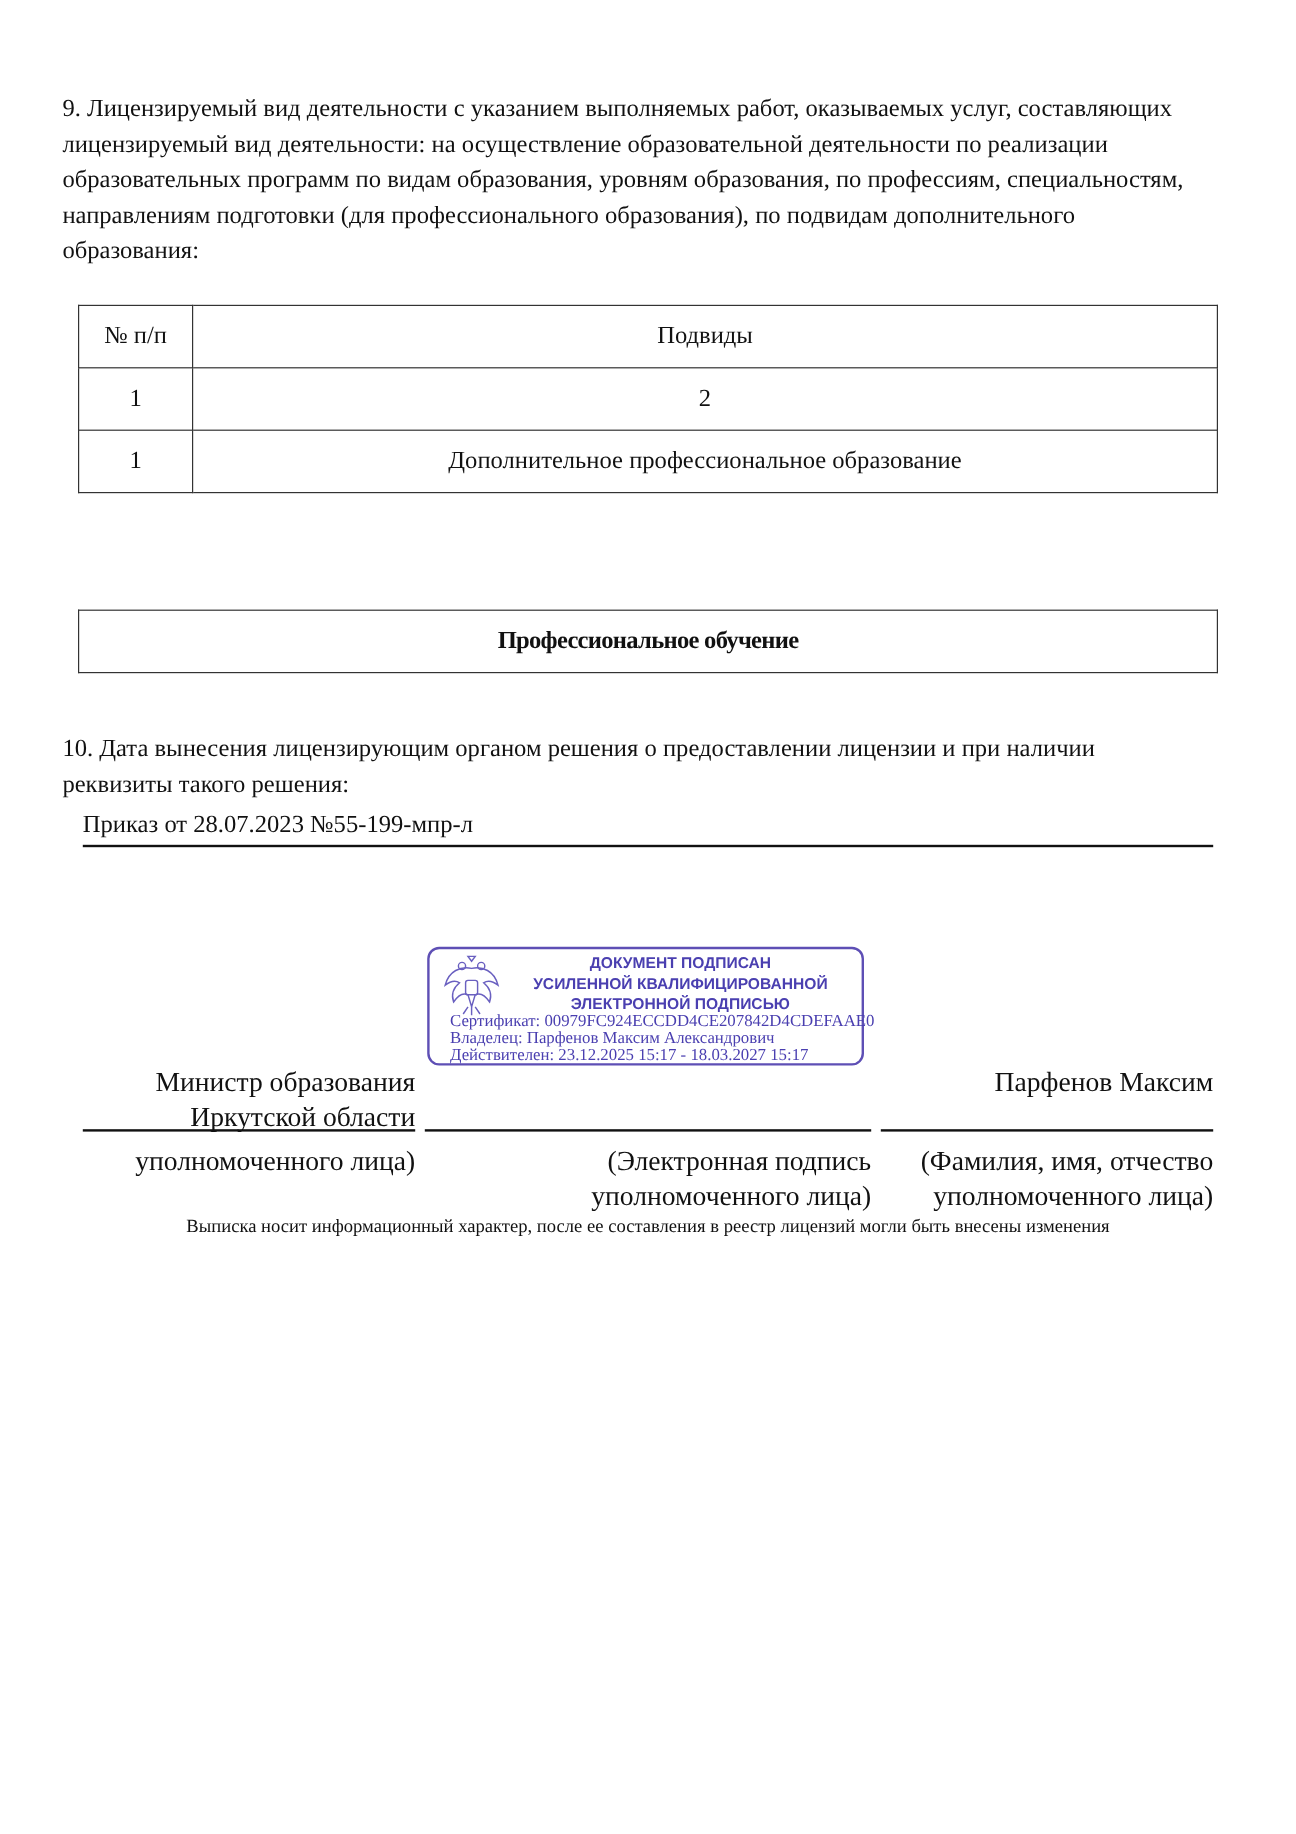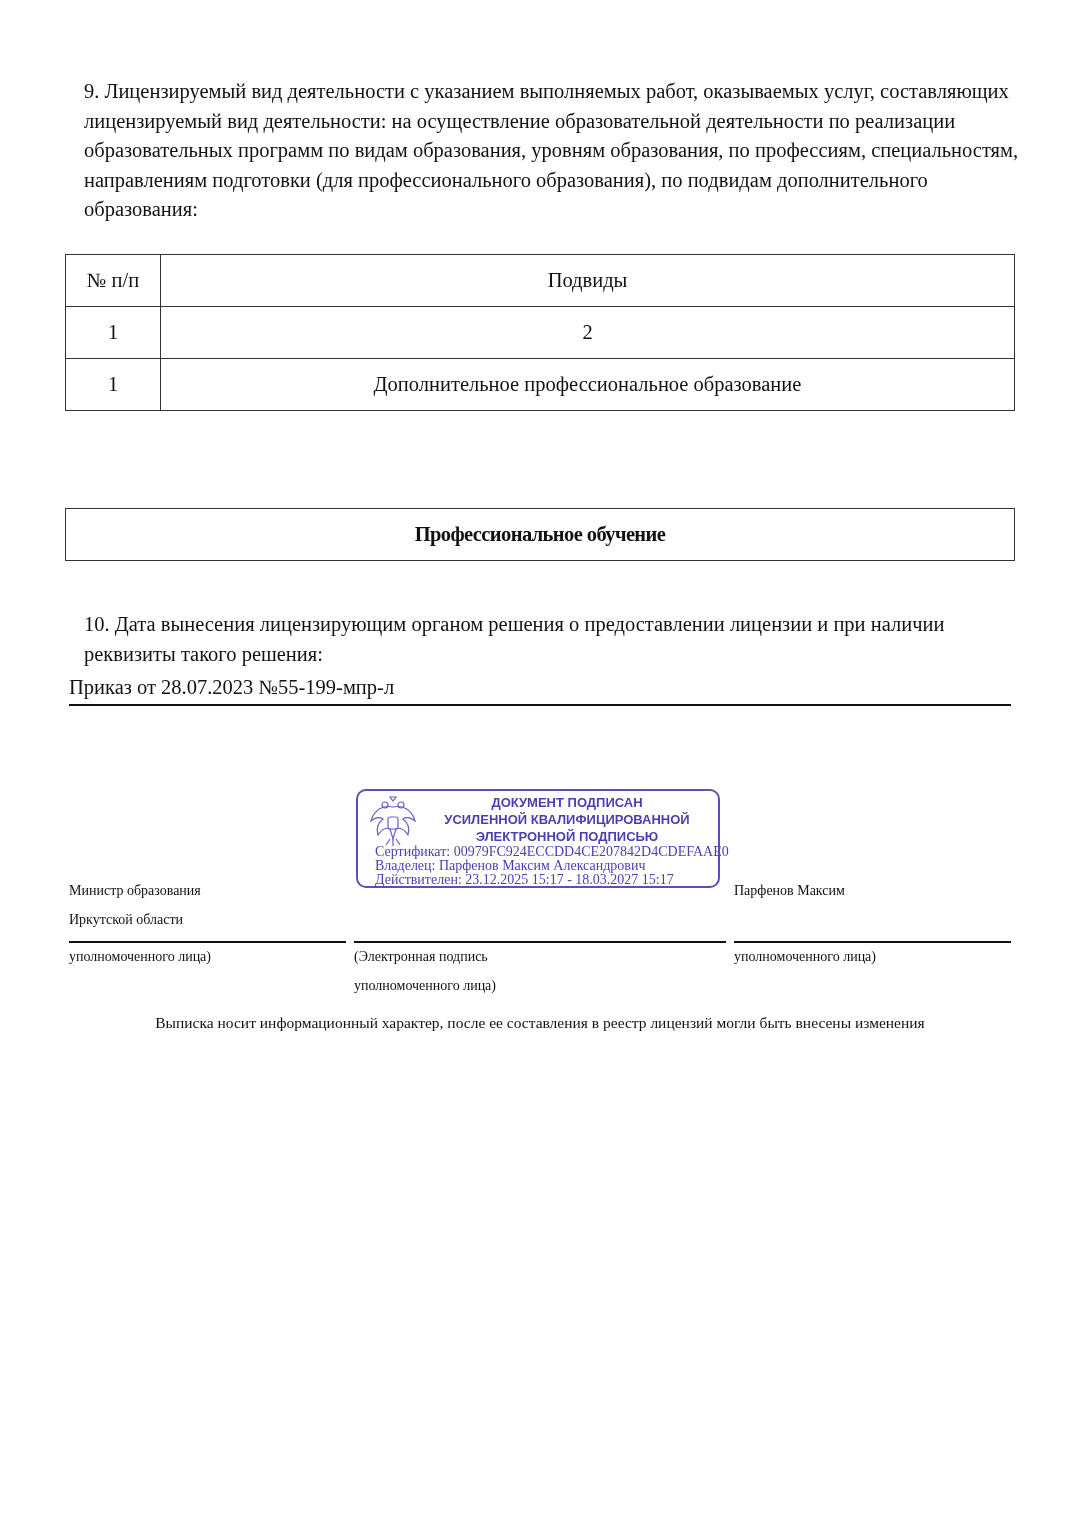--- a/index.html
+++ b/index.html
@@ -1,35 +1,35 @@
 <!DOCTYPE html>
 <html><head>
 <meta charset="utf-8">
 <style>
   html, body { margin: 0; padding: 0; background: #ffffff; }
   body { width: 1080px; height: 1528px; position: relative; overflow: hidden;
          font-family: "Liberation Serif", "DejaVu Serif", serif; color: #111; }
-  .para { position: absolute; left: 84px; width: 945px; font-size: 20.5px; line-height: 29.5px; }
+  .para { position: absolute; left: 52px; width: 945px; font-size: 20.5px; line-height: 29.5px; }
   #p9 { top: 77px; }
   #p10 { top: 610px; }
   .tbl { position: absolute; left: 65px; width: 950px; border-collapse: collapse; font-size: 20.5px; }
   .tbl td { border: 1.5px solid #333; text-align: center; height: 51px; padding: 0; }
   #t1 { top: 254px; }
   #t2 { top: 508px; }
   .bold { font-weight: bold; letter-spacing: -0.6px; }
   .center-line { position: absolute; left: 69px; width: 942px; top: 676px; font-size: 20.5px; }
   .hrule { position: absolute; height: 2px; background: #111; }
   .stamp { position: absolute; left: 356px; top: 789px; width: 364px; height: 99px;
            border: 2px solid #5e4fb5; border-radius: 10px; box-sizing: border-box; color: #4a3fb0; }
   .stamp .emblem { position: absolute; left: 8px; top: 4px; width: 54px; height: 52px; }
   .stamp .title { position: absolute; left: 62px; right: 4px; top: 3px; text-align: center;
                   font-family: "Liberation Sans", "DejaVu Sans", sans-serif; font-weight: bold;
                   font-size: 13px; line-height: 17px; }
   .stamp .info { position: absolute; left: 17px; top: 54px; font-size: 14px; line-height: 14px; white-space: nowrap; }
-  .sigtext { position: absolute; text-align: left; font-size: 14px; line-height: 29px; }
+  .sigtext { position: absolute; text-align: right; font-size: 23px; line-height: 29px; margin-top: 11px; }
   .footnote { position: absolute; left: 60px; width: 960px; top: 1014px; text-align: center; font-size: 15.5px; }
 </style>
 </head>
 <body>
 
 <div id="p9" class="para">9. Лицензируемый вид деятельности с указанием выполняемых работ, оказываемых услуг, составляющих лицензируемый вид деятельности: на осуществление образовательной деятельности по реализации образовательных программ по видам образования, уровням образования, по профессиям, специальностям, направлениям подготовки (для профессионального образования), по подвидам дополнительного образования:</div>
 
 <table id="t1" class="tbl">
   <tbody>
   <tr>
@@ -95,16 +95,17 @@
 <div class="hrule" style="left:734px;width:277px;top:941px;"></div>
 
 <div class="sigtext" style="left:69px;width:277px;top:942px;">
   <div>уполномоченного лица)</div>
 </div>
 <div class="sigtext" style="left:354px;width:372px;top:942px;">
   <div>(Электронная подпись</div>
   <div>уполномоченного лица)</div>
 </div>
 <div class="sigtext" style="left:734px;width:277px;top:942px;">
+  <div>(Фамилия, имя, отчество</div>
   <div>уполномоченного лица)</div>
 </div>
 
 <div class="footnote">Выписка носит информационный характер, после ее составления в реестр лицензий могли быть внесены изменения</div>
 
 </body></html>

